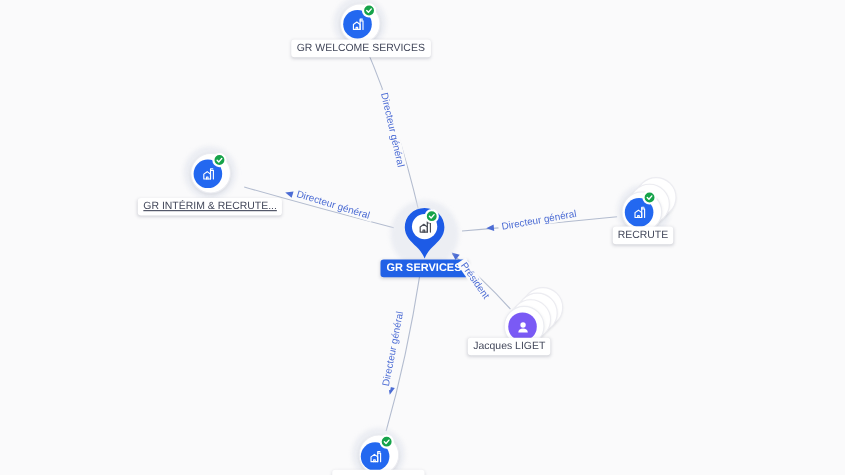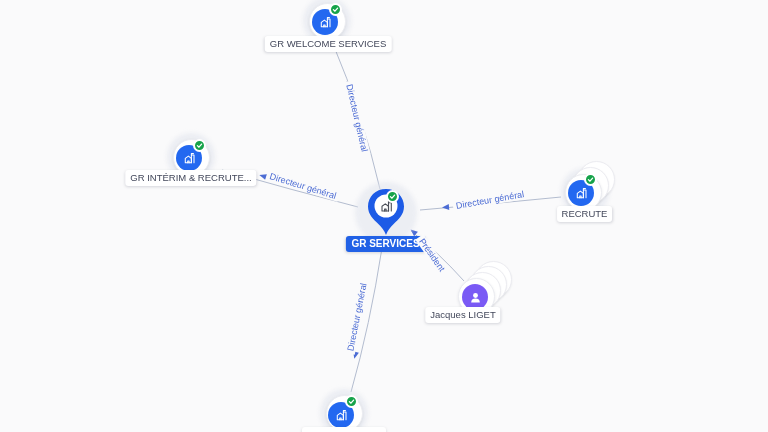--- a/index.html
+++ b/index.html
@@ -80,21 +80,21 @@
           <path d="M10 4.2 V2.6 H12.2"></path>
           <path d="M6.1 12.5 V10.6 H7.6 V12.5"></path>
         </g>
       </svg>
     </span>
     <span class="badge" style="left:192.5px; top:138.5px;">
       <svg viewBox="0 0 10 10" width="7" height="7">
           <path d="M2 5.2 L4.2 7.4 L8 3" fill="none" stroke="#fff" stroke-width="1.8" stroke-linecap="round" stroke-linejoin="round"></path>
         </svg>
     </span>
-    <div class="nlabel" style="left:191px; top:170px;">GR INTÉRIM &amp; RECRUTE...</div>
+    <div class="nlabel" style="left:191px; top:180px;text-decoration:underline;">GR INTÉRIM &amp; RECRUTE...</div>
   </div>
 
   <div>
     <span class="circle halo" style="left:561px; top:168px; width:48px; height:48px;"></span>
     <span class="circle stack-c" style="left:577.5px; top:160.5px; width:37px; height:37px;"></span>
     <span class="circle stack-c" style="left:571.5px; top:166.5px; width:37px; height:37px;"></span>
     <span class="circle white-c" style="left:564.5px; top:173.5px; width:37px; height:37px;"></span>
     <span class="circle co-c" style="left:568px; top:180px; width:26px; height:26px;">
       <svg viewBox="0 0 16 16" width="15" height="15">
         <g fill="none" stroke="#fff" stroke-width="1.1" stroke-linejoin="round" stroke-linecap="round">

